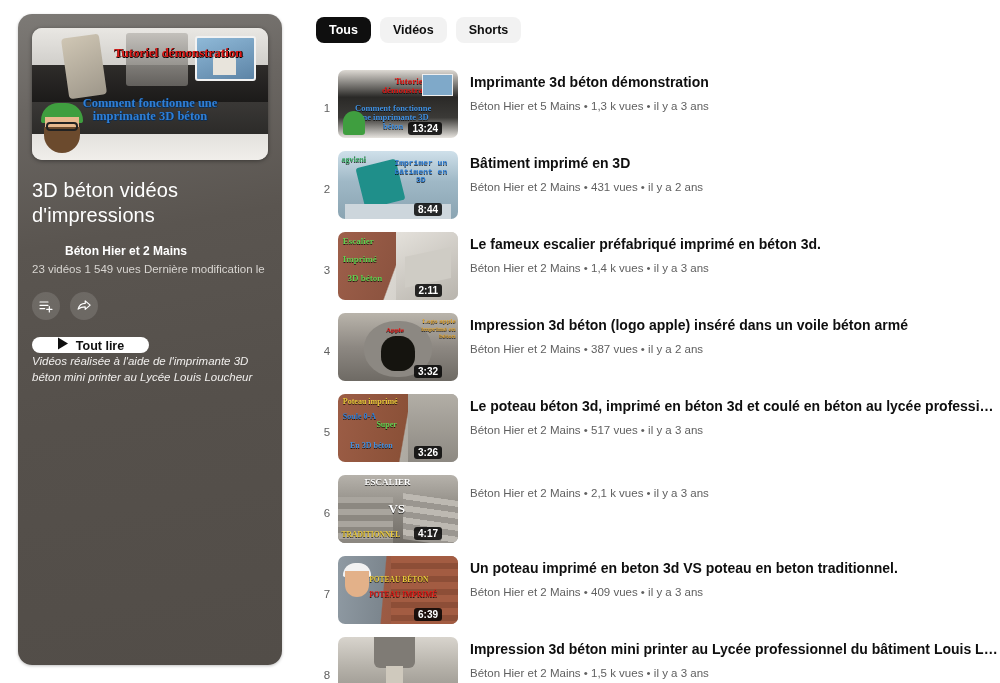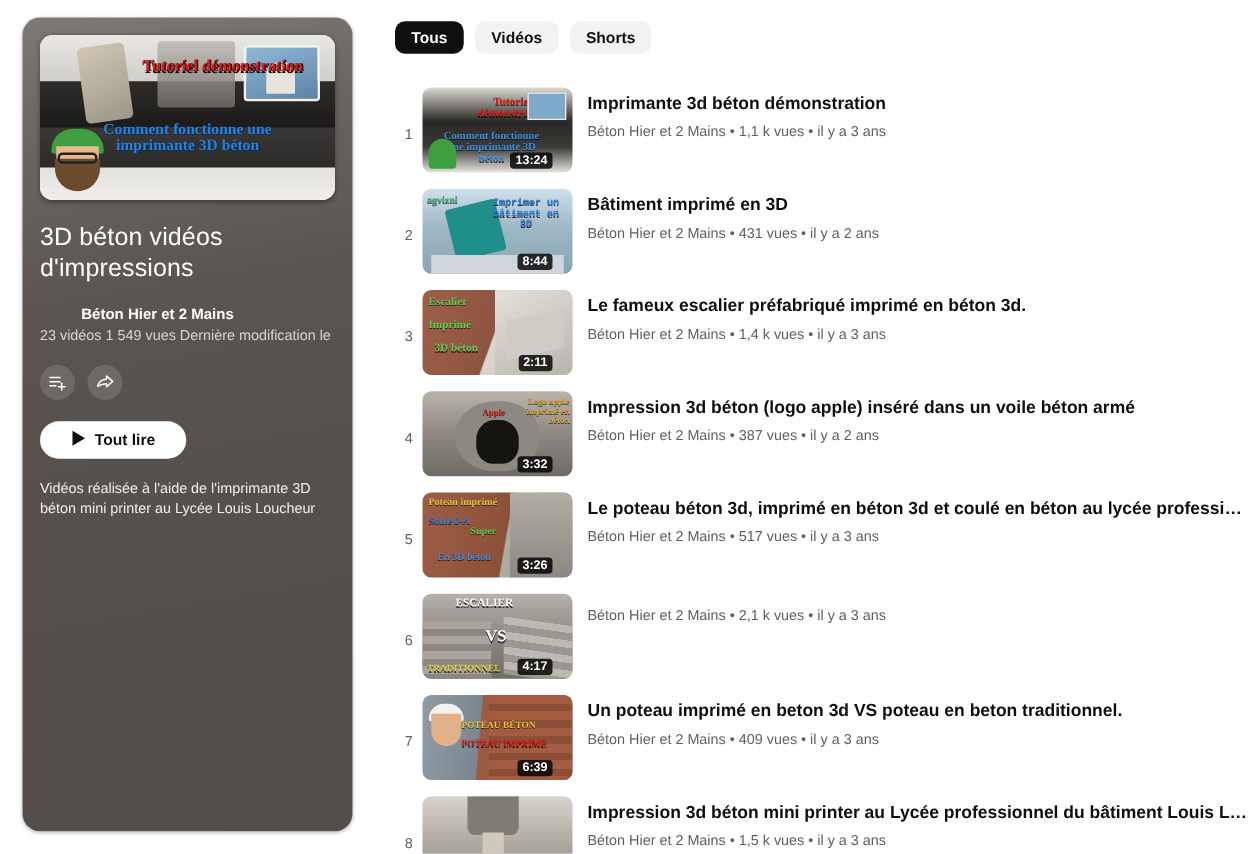--- a/index.html
+++ b/index.html
@@ -84,28 +84,28 @@
   .icon-row { margin-top: 17px; display: flex; gap: 10px; }
   .icon-btn {
     width: 28px; height: 28px; border-radius: 50%;
     background: rgba(255,255,255,.13);
     display: flex; align-items: center; justify-content: center;
   }
   .icon-btn svg { display: block; }
 
   .action-row { margin-top: 17px; display: flex; gap: 10px; }
   .btn {
-    height: 30px; border-radius: 16px;
-    display: flex; align-items: center; justify-content: center; gap: 7px;
+    height: 16px; border-radius: 16px;
+    display: flex; align-items: flex-end; justify-content: center; gap: 7px;
     font-size: 12.5px; font-weight: bold; cursor: pointer; padding: 0 16px;
   }
   .btn-play { background: #fff; color: #0f0f0f; min-width: 117px; }
   .btn-shuffle { background: rgba(255,255,255,.16); color: #fff; min-width: 117px; }
 
-  .pl-desc { margin-top: 16px; color: #f0eeec; font-size: 11.5px; line-height: 1.45; }
+  .pl-desc { color: #f0eeec; font-size: 11.5px; line-height: 1.45; font-style: italic; }
 
   
   .main { flex: 1; padding: 17px 0 0 20px; overflow: hidden; }
   .tabs { display: flex; gap: 9px; margin-bottom: 22px; }
   .tab {
     height: 26px; padding: 0 13px; border-radius: 8px;
     display: flex; align-items: center;
     font-size: 12.5px; font-weight: bold; cursor: pointer;
     background: #f2f2f2; color: #0f0f0f;
   }
@@ -231,21 +231,21 @@
           <div class="ovl">
             <div class="tag" style="left:34%;top:10%;color:#e01b18;font-size:9px;width:52%;text-align:center;">Tutoriel démonstration</div>
             <div class="tag" style="left:8%;top:50%;color:#3f8fe0;font-size:8.5px;width:76%;text-align:center;">Comment fonctionne une imprimante 3D béton</div>
             <div style="position:absolute;left:4%;bottom:4%;width:22px;height:24px;background:#3f9e3f;border-radius:11px 11px 3px 3px;"></div>
             <div style="position:absolute;right:4%;top:6%;width:26%;height:32%;background:#7fa9c9;border:1px solid #eee;"></div>
           </div>
           <div class="dur">13:24</div>
         </div>
         <div class="vinfo">
           <div class="vtitle">Imprimante 3d béton démonstration</div>
-          <div class="vmeta">Béton Hier et 2 Mains • 1,1 k vues • il y a 3 ans</div>
+          <div class="vmeta">Béton Hier et 5 Mains • 1,3 k vues • il y a 3 ans</div>
         </div>
       </div>
 
       <div class="vrow">
         <div class="vidx">2</div>
         <div class="vthumb a2">
           <div class="ovl">
             <div style="position:absolute;left:18%;top:18%;width:34%;height:62%;background:#1f8f8a;transform:rotate(-14deg);border-radius:3px;"></div>
             <div style="position:absolute;left:6%;bottom:0;width:88%;height:22%;background:#cdd6dc;"></div>
             <div class="tag" style="left:42%;top:12%;color:#2f7fd6;font-size:8px;width:54%;text-align:center;font-family:Liberation Mono, monospace;">Imprimer un bâtiment en 3D</div>

